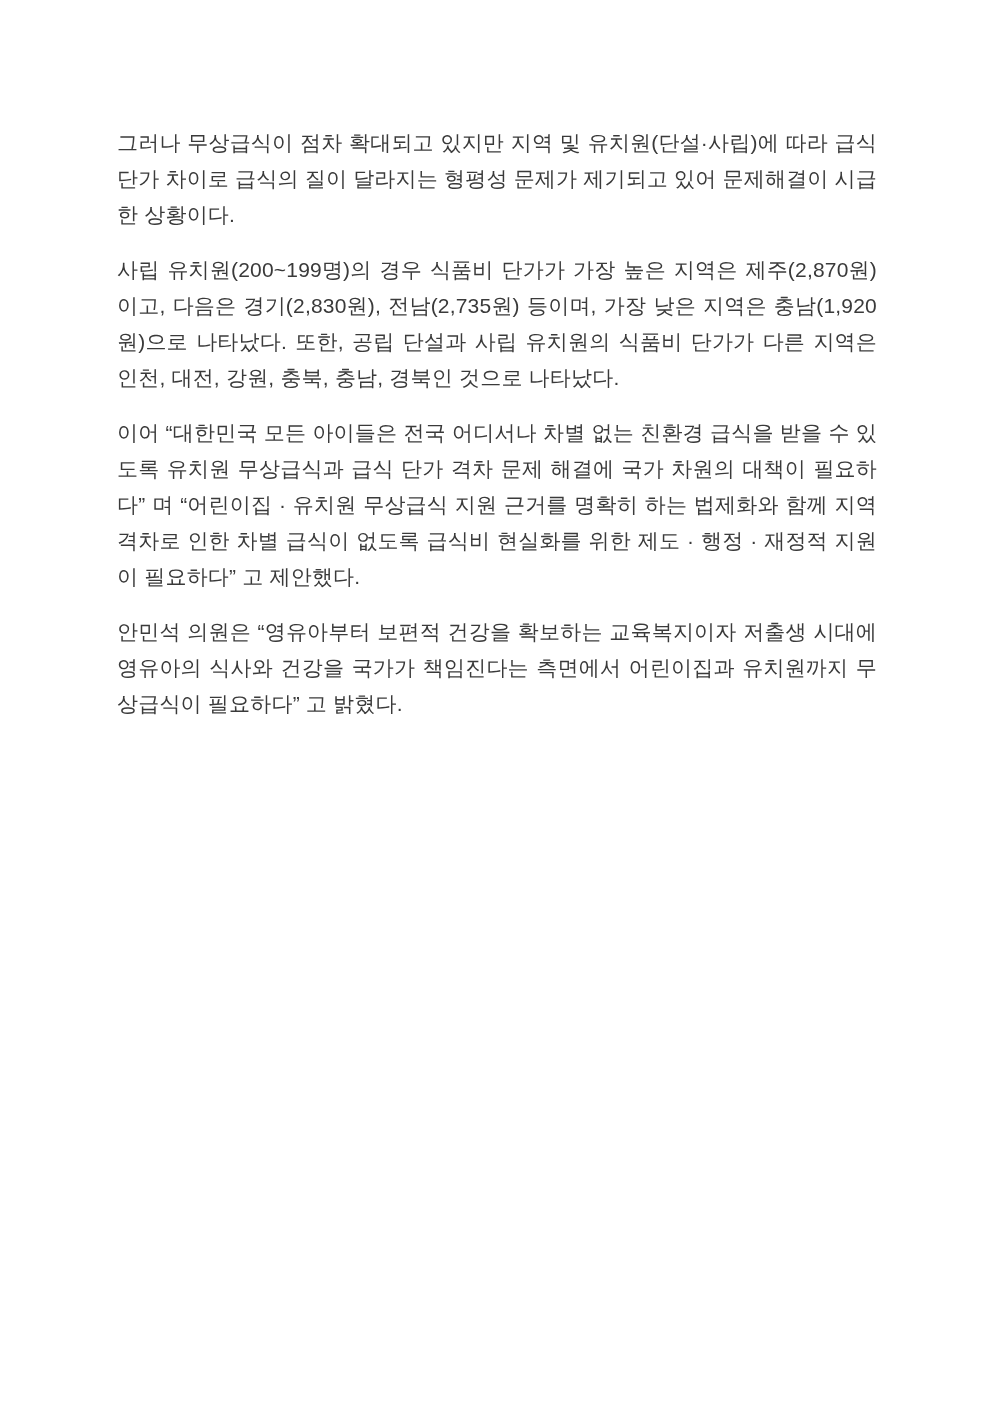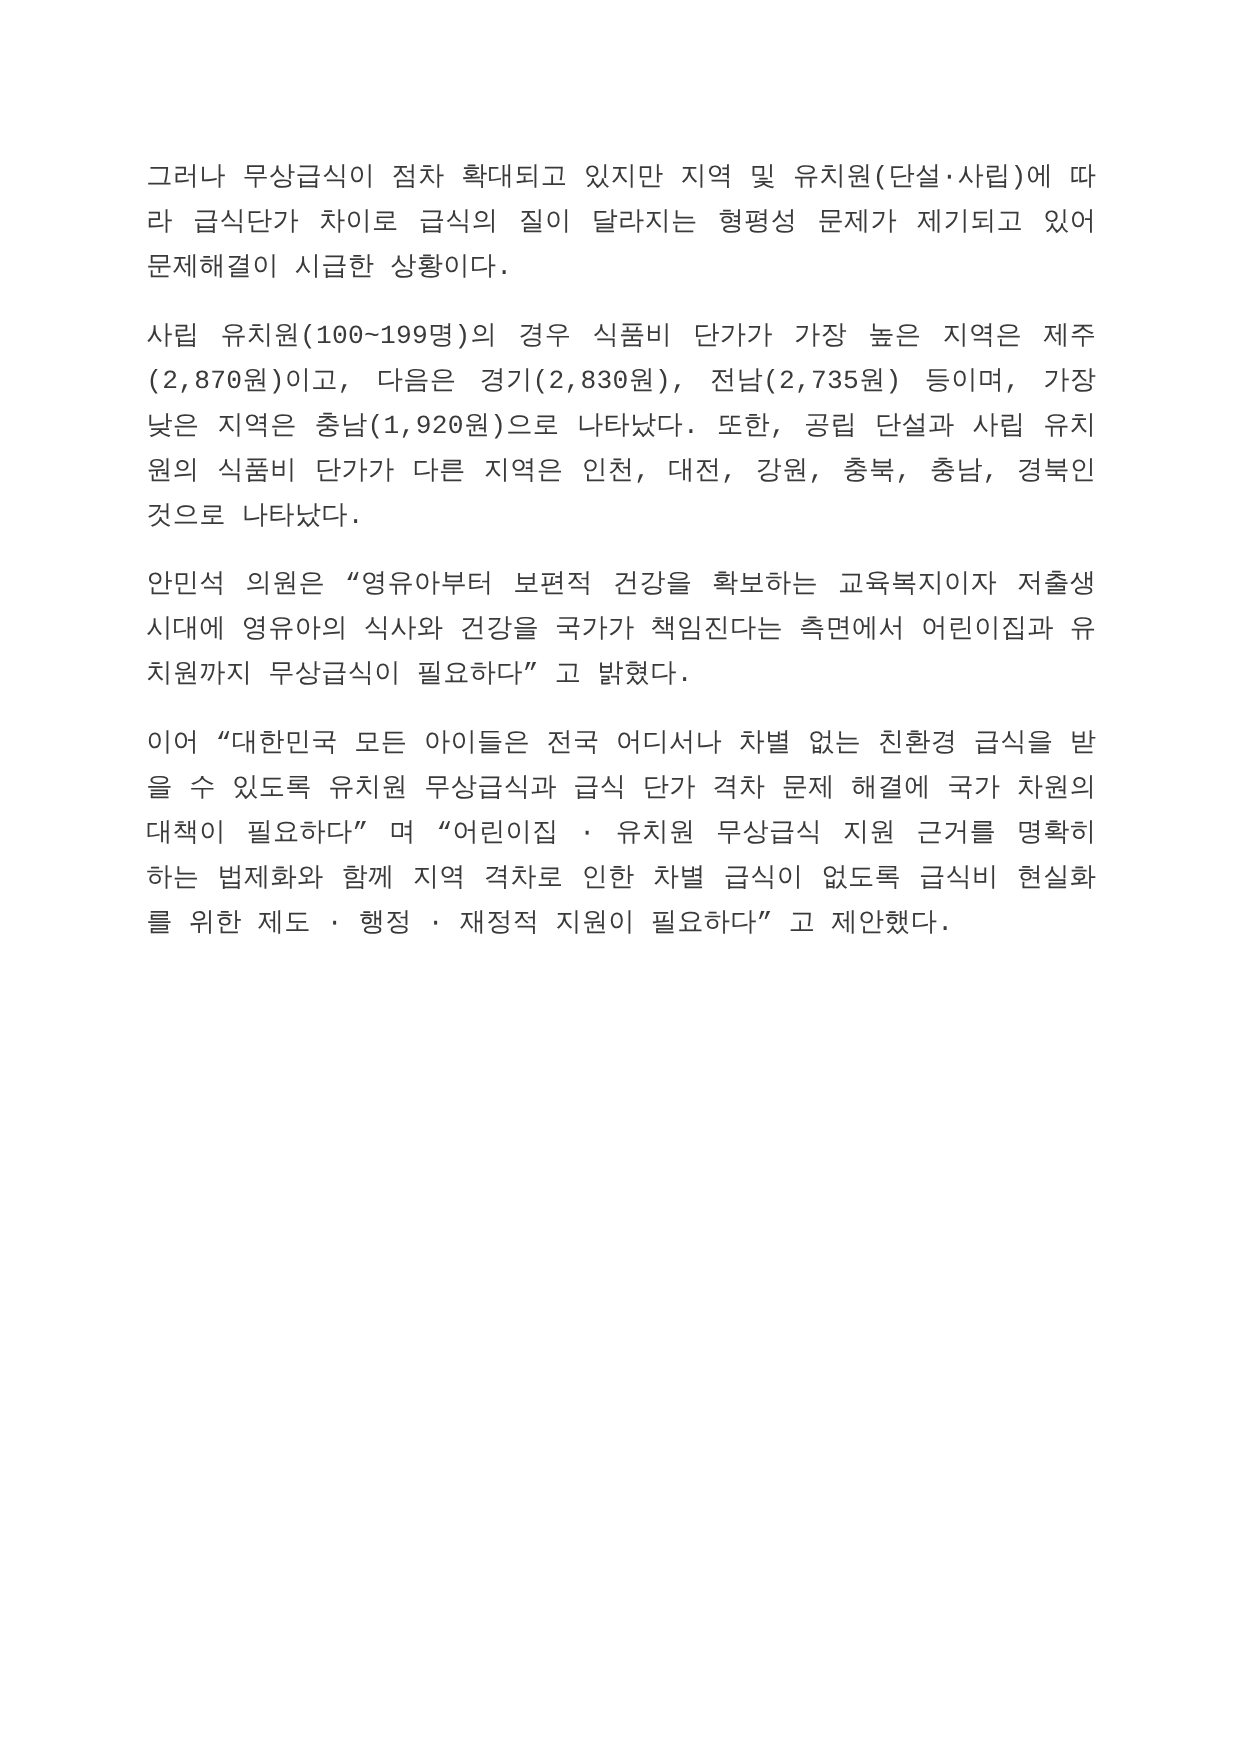--- a/index.html
+++ b/index.html
@@ -6,21 +6,21 @@
     margin: 0;
     padding: 0;
     background: #ffffff;
   }
   .page {
     position: relative;
     width: 880px;
     height: 1403px;
     background: #ffffff;
     overflow: hidden;
-    font-family: Liberation Mono, monospace;
+    font-family: Liberation Sans, sans-serif;
   }
   .content {
     position: absolute;
     left: 117px;
     top: 125px;
     width: 760px;
     color: #3a3a3a;
     font-size: 21px;
     line-height: 36px;
     text-align: justify;
@@ -33,17 +33,17 @@
   .content p:last-child {
     margin-bottom: 0;
   }
 </style>
 </head>
 <body>
 
 <div class="page">
   <div class="content">
     <p>그러나 무상급식이 점차 확대되고 있지만 지역 및 유치원(단설·사립)에 따라 급식단가 차이로 급식의 질이 달라지는 형평성 문제가 제기되고 있어 문제해결이 시급한 상황이다.</p>
-    <p>사립 유치원(100~199명)의 경우 식품비 단가가 가장 높은 지역은 제주(2,870원)이고, 다음은 경기(2,830원), 전남(2,735원) 등이며, 가장 낮은 지역은 충남(1,920원)으로 나타났다. 또한, 공립 단설과 사립 유치원의 식품비 단가가 다른 지역은 인천, 대전, 강원, 충북, 충남, 경북인 것으로 나타났다.</p>
+    <p>사립 유치원(200~199명)의 경우 식품비 단가가 가장 높은 지역은 제주(2,870원)이고, 다음은 경기(2,830원), 전남(2,735원) 등이며, 가장 낮은 지역은 충남(1,920원)으로 나타났다. 또한, 공립 단설과 사립 유치원의 식품비 단가가 다른 지역은 인천, 대전, 강원, 충북, 충남, 경북인 것으로 나타났다.</p>
+    <p>이어 “대한민국 모든 아이들은 전국 어디서나 차별 없는 친환경 급식을 받을 수 있도록 유치원 무상급식과 급식 단가 격차 문제 해결에 국가 차원의 대책이 필요하다” 며 “어린이집 · 유치원 무상급식 지원 근거를 명확히 하는 법제화와 함께 지역 격차로 인한 차별 급식이 없도록 급식비 현실화를 위한 제도 · 행정 · 재정적 지원이 필요하다” 고 제안했다.</p>
     <p>안민석 의원은 “영유아부터 보편적 건강을 확보하는 교육복지이자 저출생 시대에 영유아의 식사와 건강을 국가가 책임진다는 측면에서 어린이집과 유치원까지 무상급식이 필요하다” 고 밝혔다.</p>
-    <p>이어 “대한민국 모든 아이들은 전국 어디서나 차별 없는 친환경 급식을 받을 수 있도록 유치원 무상급식과 급식 단가 격차 문제 해결에 국가 차원의 대책이 필요하다” 며 “어린이집 · 유치원 무상급식 지원 근거를 명확히 하는 법제화와 함께 지역 격차로 인한 차별 급식이 없도록 급식비 현실화를 위한 제도 · 행정 · 재정적 지원이 필요하다” 고 제안했다.</p>
   </div>
 </div>
 
 </body></html>

